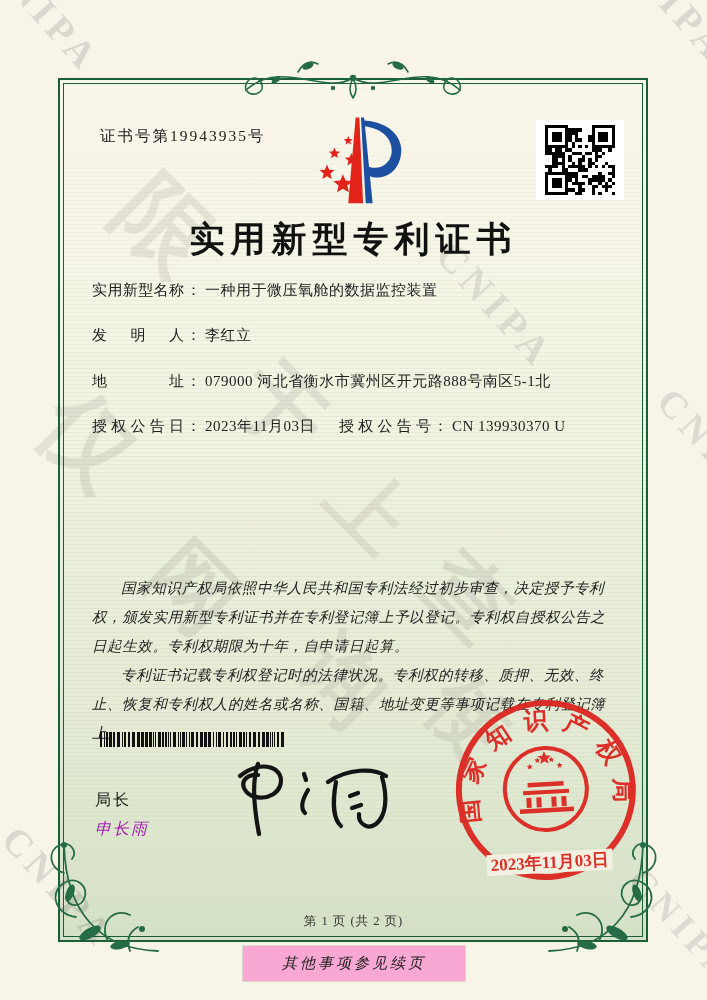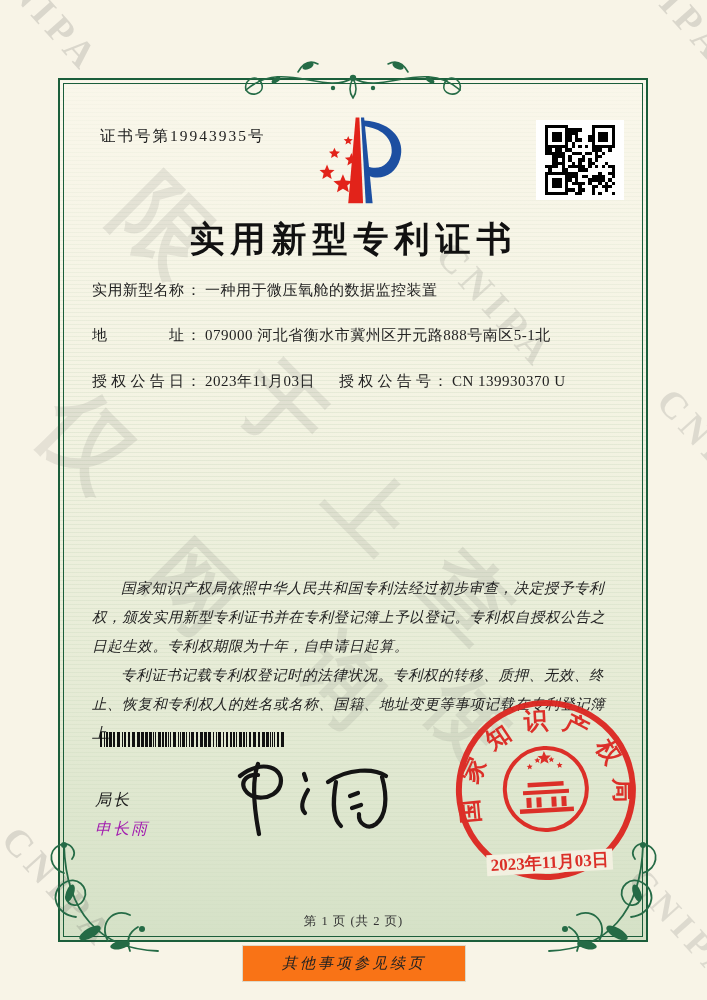--- a/index.html
+++ b/index.html
@@ -37,27 +37,27 @@
   .flabel{display:inline-block;width:92px;text-align:justify;text-align-last:justify;vertical-align:top;}
   .fcolon{display:inline-block;margin:0 4px 0 2px;}
   .fvalue{letter-spacing:0.5px;}
   .grant-b{margin-left:24px;}
 
   .paras{position:absolute;left:92px;top:574px;width:526px;font-size:14.5px;line-height:29px;color:#222;font-style:italic;letter-spacing:0.6px;}
   .paras p{margin:0;text-indent:2em;}
 
   .barcode{position:absolute;left:100px;top:732px;}
   .signature{position:absolute;left:196px;top:750px;}
-  .sign-title{position:absolute;left:95px;top:790px;font-size:16px;font-family:"Liberation Sans","DejaVu Sans",sans-serif;color:#1a1a1a;letter-spacing:2px;font-style:italic;}
+  .sign-title{position:absolute;left:95px;top:790px;font-size:16px;font-family:"Liberation Sans","DejaVu Sans",sans-serif;color:#1a1a1a;letter-spacing:2px;}
   .sign-name{position:absolute;left:95px;top:819px;font-size:16px;font-family:"Liberation Sans","DejaVu Sans",sans-serif;color:#a21caf;letter-spacing:2px;font-style:italic;}
 
   .seal{position:absolute;left:443px;top:694px;width:206px;height:196px;transform:rotate(-3deg);opacity:0.95;}
 
   .page-num{position:absolute;left:0;top:905px;width:100%;text-align:center;font-size:12.5px;color:#333;letter-spacing:1px;margin-top:8px;}
-  .footer-box{position:absolute;left:243px;top:946px;width:222px;height:35px;background:#f97316;box-shadow:0 0 0 1px #ddd9c8;
+  .footer-box{position:absolute;left:243px;top:946px;width:222px;height:35px;background:#f9a8d4;box-shadow:0 0 0 1px #ddd9c8;
     display:flex;align-items:center;justify-content:center;font-size:15px;font-style:italic;letter-spacing:3px;color:#222;z-index:3;}
 </style>
 </head>
 <body>
 
 <div class="page">
 
   <div class="cert-border">
     <div class="inner-line"></div>
   </div>
@@ -303,20 +303,23 @@
         </svg>
     </div>
 
     <div class="title">实用新型专利证书</div>
 
     <div class="fields">
       <div class="frow">
         <span class="flabel">实用新型名称</span><span class="fcolon">：</span><span class="fvalue">一种用于微压氧舱的数据监控装置</span>
       </div>
       <div class="frow">
+        <span class="flabel">发明人</span><span class="fcolon">：</span><span class="fvalue">李红立</span>
+      </div>
+      <div class="frow">
         <span class="flabel">地址</span><span class="fcolon">：</span><span class="fvalue">079000 河北省衡水市冀州区开元路888号南区5-1北</span>
       </div>
       <div class="frow">
         <span class="flabel">授权公告日</span><span class="fcolon">：</span><span class="fvalue">2023年11月03日</span><span class="flabel grant-b">授权公告号</span><span class="fcolon">：</span><span class="fvalue">CN 139930370 U</span>
       </div>
     </div>
 
     <div class="paras">
       <p>国家知识产权局依照中华人民共和国专利法经过初步审查，决定授予专利权，颁发实用新型专利证书并在专利登记簿上予以登记。专利权自授权公告之日起生效。专利权期限为十年，自申请日起算。</p>
       <p>专利证书记载专利权登记时的法律状况。专利权的转移、质押、无效、终止、恢复和专利权人的姓名或名称、国籍、地址变更等事项记载在专利登记簿上。</p>

